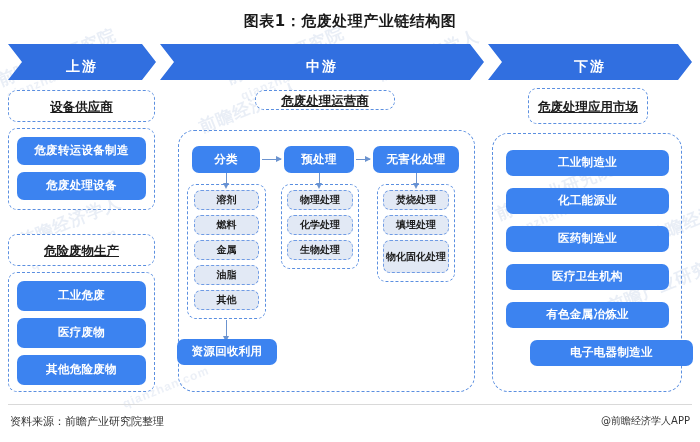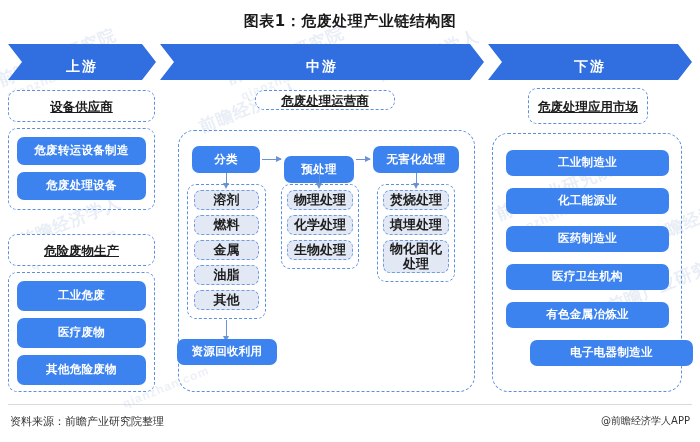--- a/index.html
+++ b/index.html
@@ -81,21 +81,21 @@
     letter-spacing: .3px;
   }
   .lbox {
     position: absolute;
     background: #e2e9f5;
     border: 1.2px dashed #6f9be4;
     border-radius: 7px;
     display: flex; align-items: center; justify-content: center;
     color: #1d1d1d;
     font-family: "DejaVu Sans", "Liberation Sans", sans-serif;
-    font-size: 13px; font-weight: 700;
+    font-size: 10px; font-weight: 700;
     text-align: center; line-height: 1.12;
   }
 
   
   .arr-h { position: absolute; height: 1.4px; background: #6b93cf; }
   .arr-h::after {
     content: ""; position: absolute; right: -1px; top: -3px;
     border-left: 6px solid #6b93cf;
     border-top: 3.5px solid transparent;
     border-bottom: 3.5px solid transparent;
@@ -165,21 +165,21 @@
   <div class="dashbox" style="left:8px; top:272px; width:147px; height:120px;"></div>
   <div class="sbox" style="left:17px; top:281px; width:129px; height:30px;">工业危废</div>
   <div class="sbox" style="left:17px; top:318px; width:129px; height:30px;">医疗废物</div>
   <div class="sbox" style="left:17px; top:355px; width:129px; height:30px;">其他危险废物</div>
 
   <div class="hdr" style="left:255px; top:90px; width:140px; height:20px;">危废处理运营商</div>
 
   <div class="dashbox" style="left:178px; top:130px; width:297px; height:262px; border-radius:16px;"></div>
 
   <div class="sbox" style="left:192px; top:146px; width:68px; height:27px;">分类</div>
-  <div class="sbox" style="left:284px; top:146px; width:70px; height:27px;margin-top:10px;">预处理</div>
+  <div class="sbox" style="left:284px; top:146px; width:70px; height:27px;">预处理</div>
   <div class="sbox" style="left:373px; top:146px; width:86px; height:27px;">无害化处理</div>
 
   <div class="arr-h" style="left:262px; top:159px; width:19px;"></div>
   <div class="arr-h" style="left:356px; top:159px; width:14px;"></div>
 
   <div class="arr-v" style="left:226px; top:173px; height:11px;"></div>
   <div class="arr-v" style="left:319px; top:173px; height:11px;"></div>
   <div class="arr-v" style="left:416px; top:173px; height:11px;"></div>
 
   <div class="dashbox" style="left:187px; top:184px; width:79px; height:135px;"></div>

